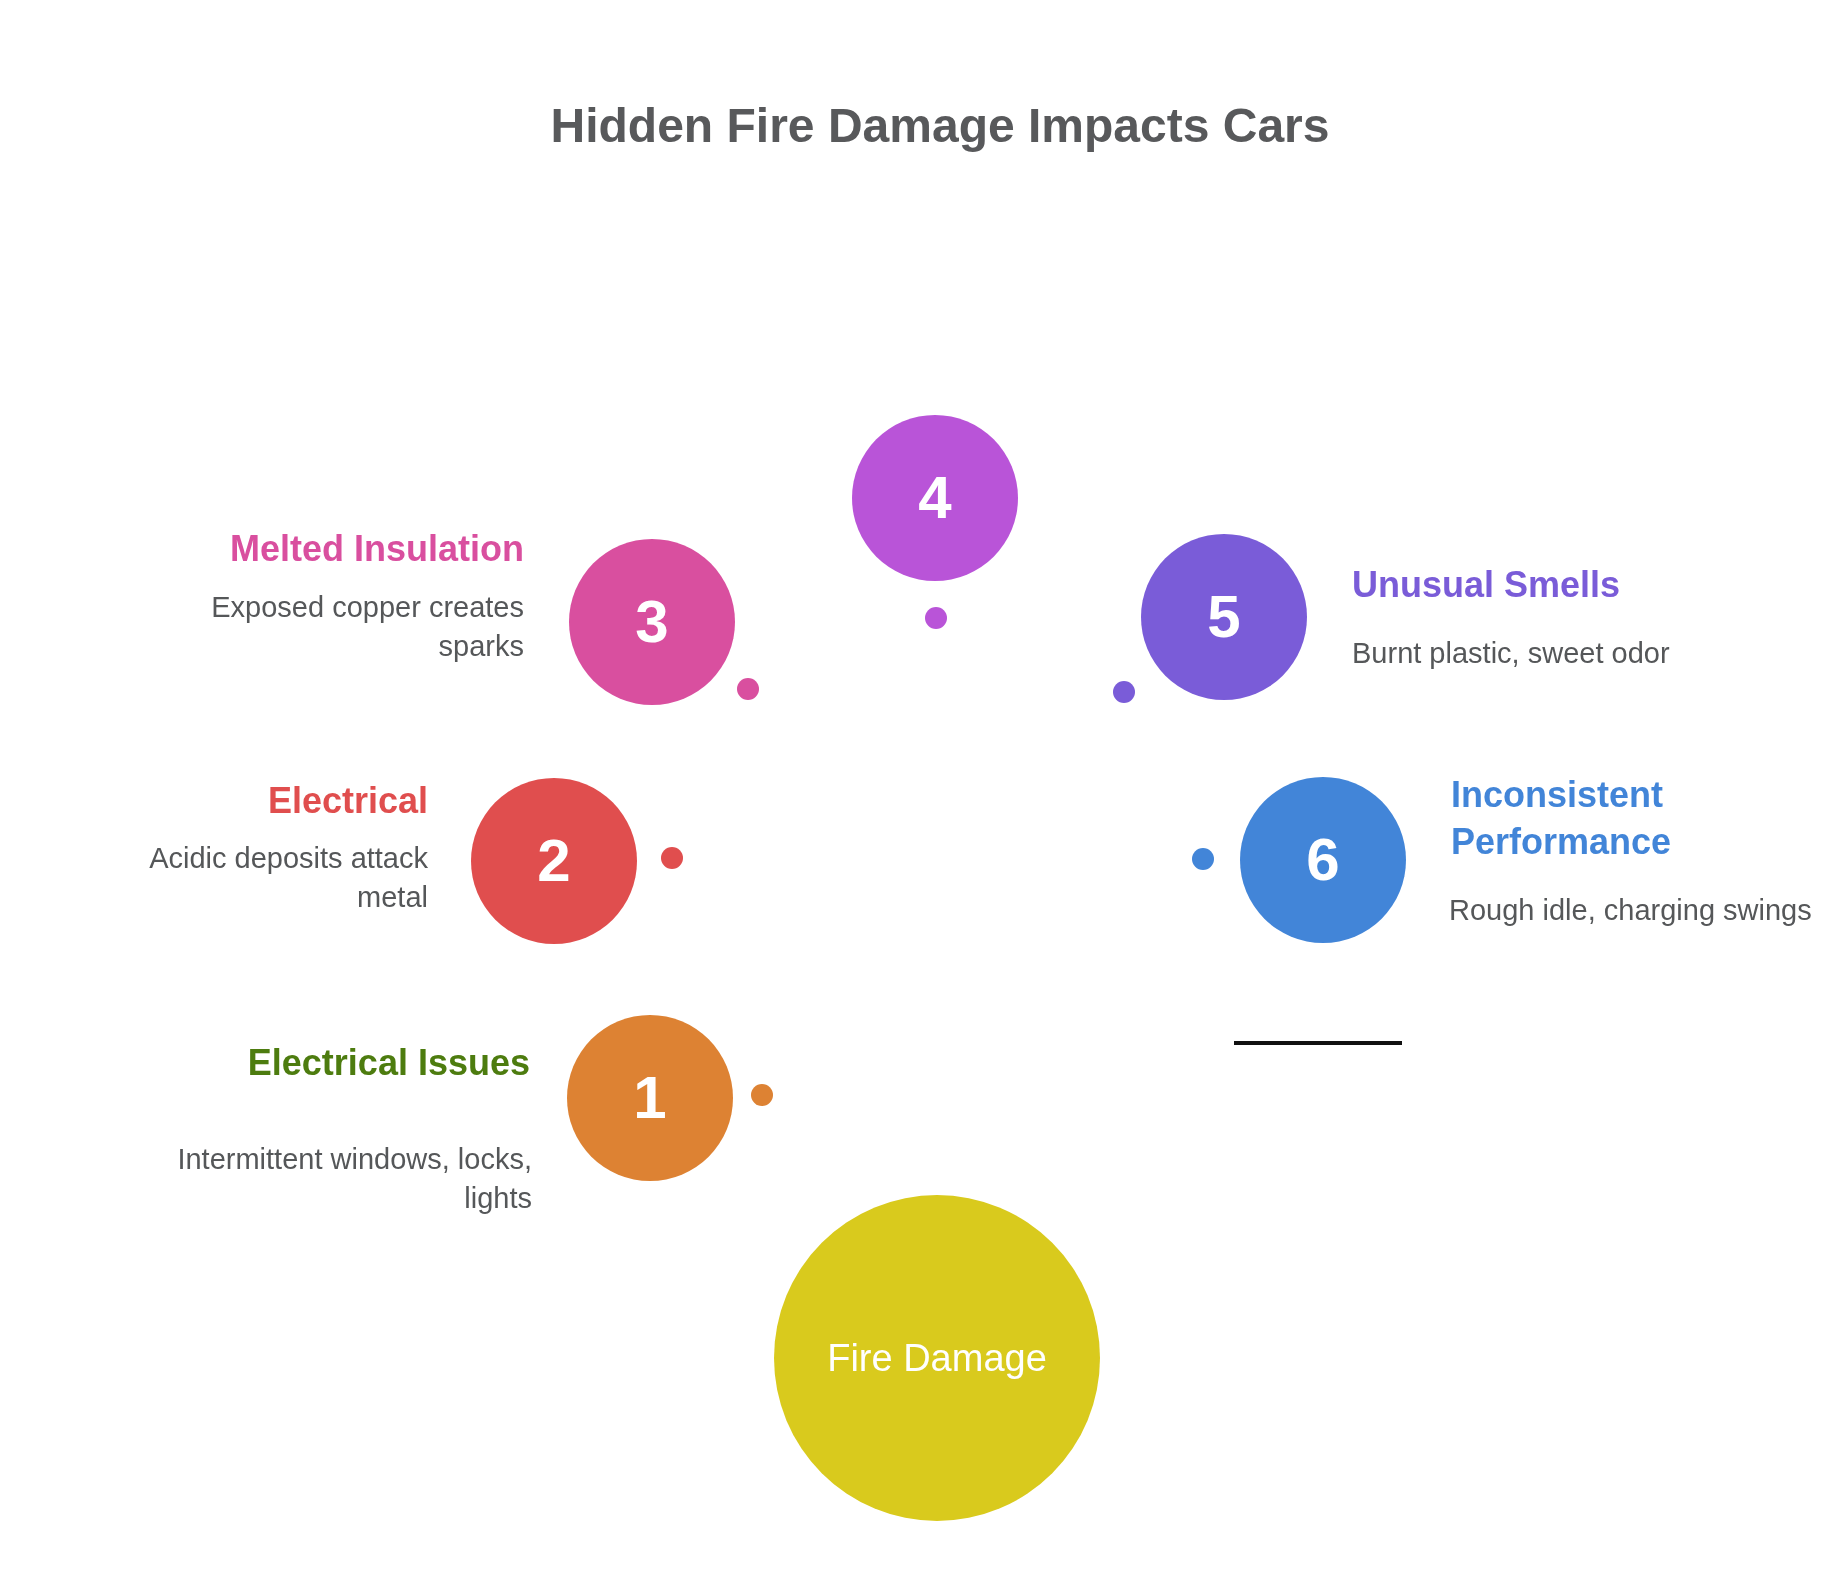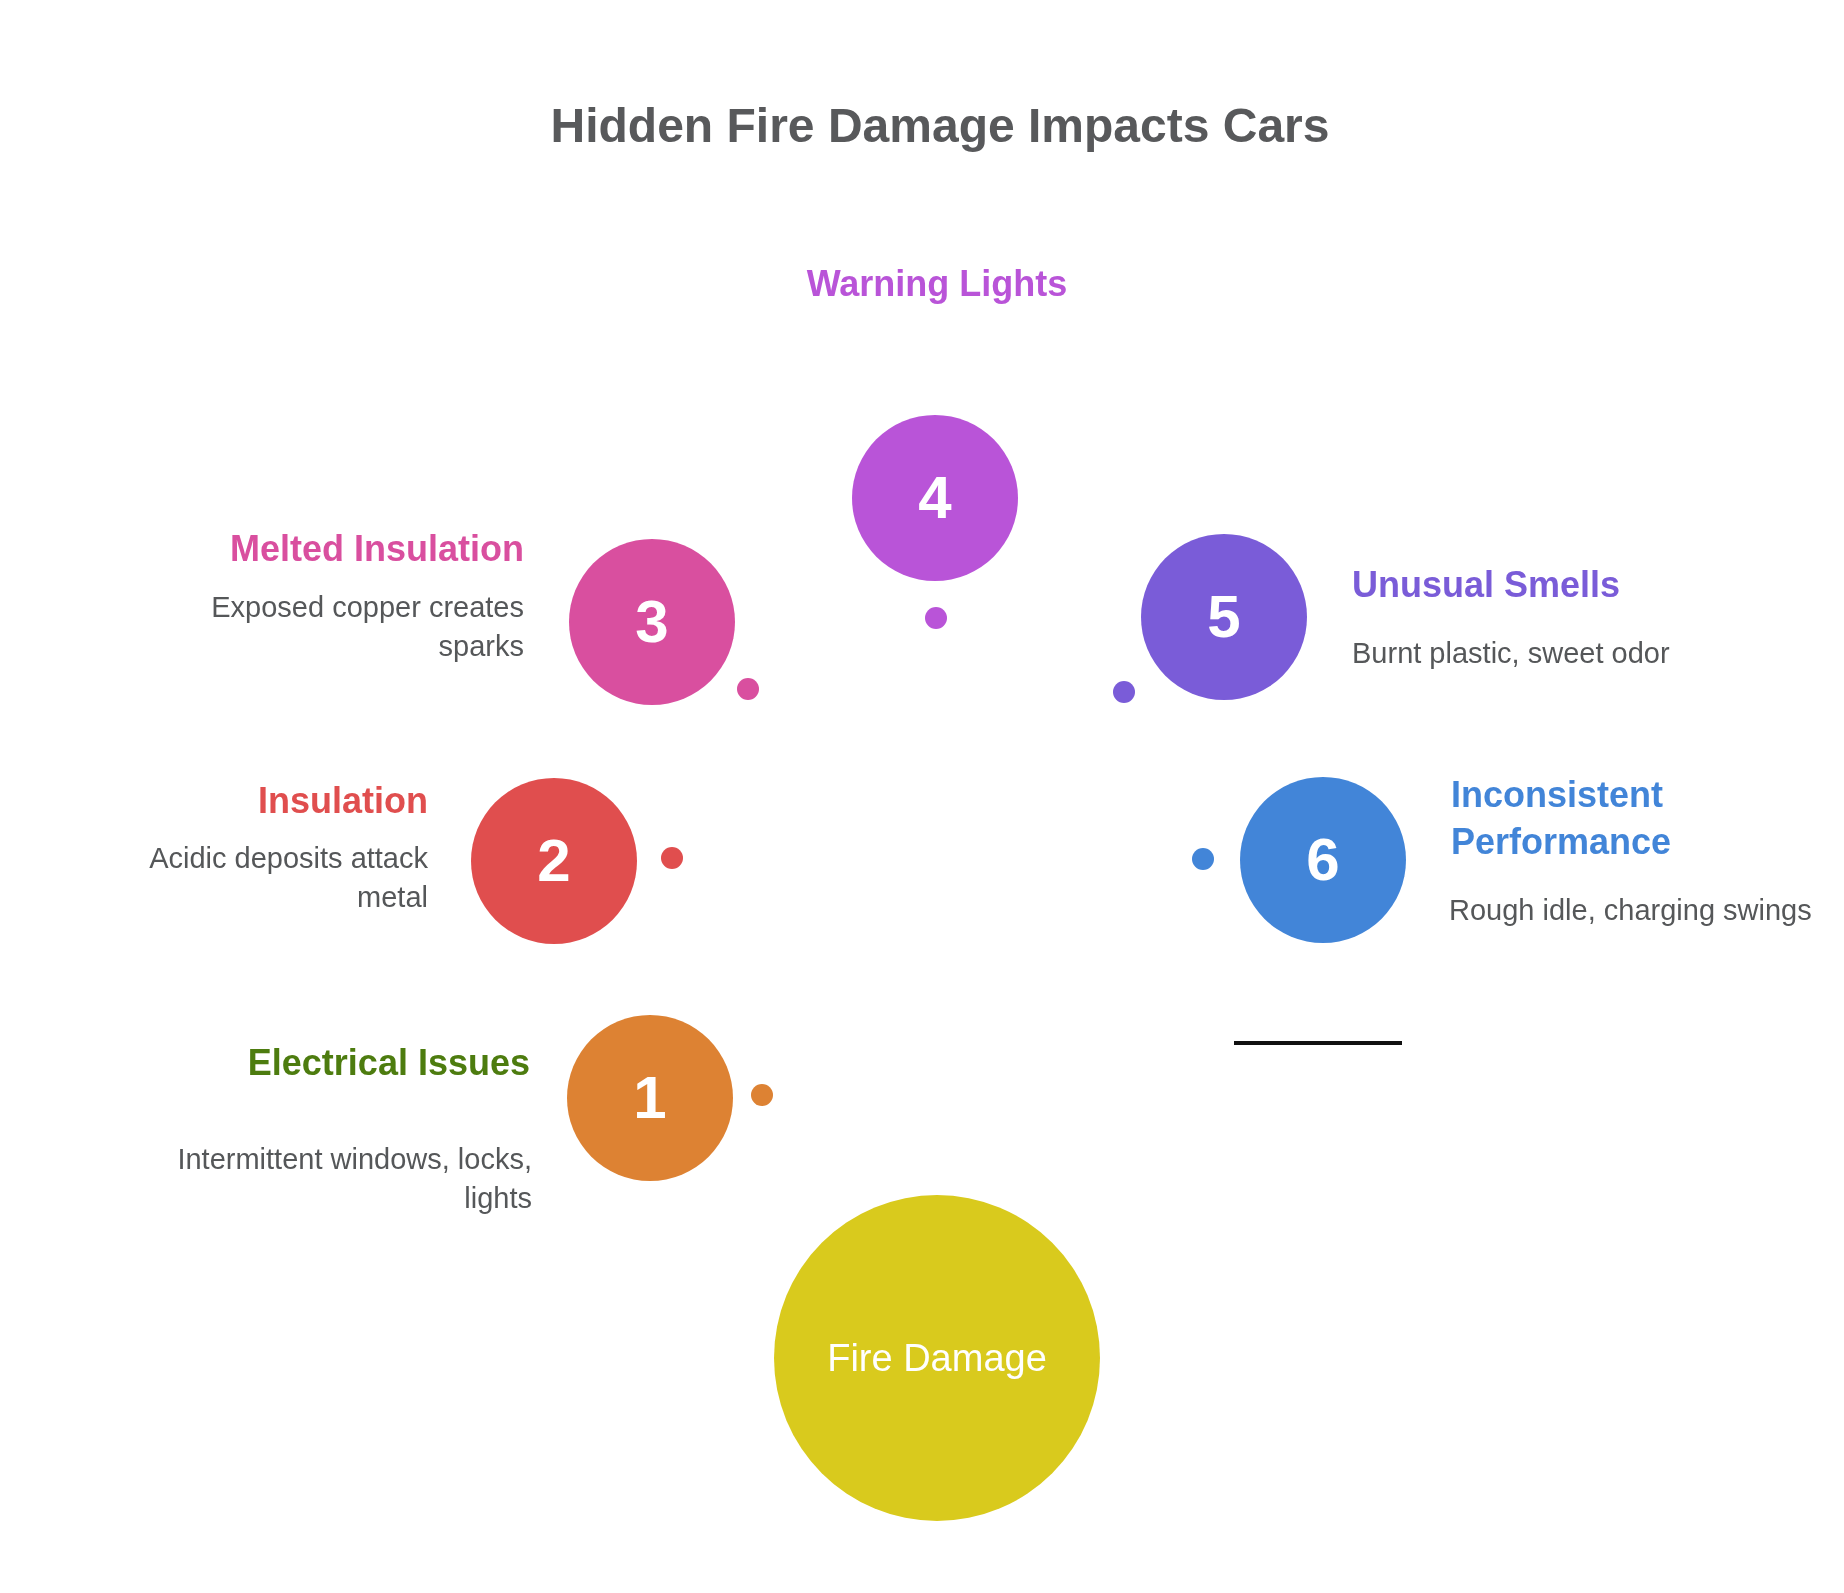--- a/index.html
+++ b/index.html
@@ -76,41 +76,40 @@
     width:168px;height:4px;background:#111111;
   }
 </style>
 </head>
 <body>
 
 <div class="stage">
 
   <h1 class="page-title" style="color: rgb(88, 89, 91);">Hidden Fire Damage Impacts Cars</h1>
 
-  <h2 class="item-title align-c pos-t4" style="color: rgb(185, 84, 216);">Warning Lights</h2>
   <div class="circle step-circle pos-c4" style="background-color: rgb(185, 84, 216);">
     <span class="num">4</span>
   </div>
   <div class="dot pos-d4" style="background-color: rgb(185, 84, 216);"></div>
 
   <h2 class="item-title align-r pos-t3" style="color: rgb(217, 79, 159);">Melted Insulation</h2>
   <p class="item-desc align-r pos-p3">Exposed copper creates sparks</p>
   <div class="circle step-circle pos-c3" style="background-color: rgb(217, 79, 159);">
     <span class="num">3</span>
   </div>
   <div class="dot pos-d3" style="background-color: rgb(217, 79, 159);"></div>
 
   <h2 class="item-title align-l pos-t5" style="color: rgb(122, 92, 216);">Unusual Smells</h2>
   <p class="item-desc align-l pos-p5">Burnt plastic, sweet odor</p>
   <div class="circle step-circle pos-c5" style="background-color: rgb(122, 92, 216);">
     <span class="num">5</span>
   </div>
   <div class="dot pos-d5" style="background-color: rgb(122, 92, 216);"></div>
 
-  <h2 class="item-title align-r pos-t2" style="color: rgb(224, 78, 78);">Insulation</h2>
+  <h2 class="item-title align-r pos-t2" style="color: rgb(224, 78, 78);">Electrical</h2>
   <p class="item-desc align-r pos-p2">Acidic deposits attack metal</p>
   <div class="circle step-circle pos-c2" style="background-color: rgb(224, 78, 78);">
     <span class="num">2</span>
   </div>
   <div class="dot pos-d2" style="background-color: rgb(224, 78, 78);"></div>
 
   <h2 class="item-title align-l pos-t6" style="color: rgb(66, 133, 216);">Inconsistent Performance</h2>
   <p class="item-desc align-l pos-p6">Rough idle, charging swings</p>
   <div class="circle step-circle pos-c6" style="background-color: rgb(66, 133, 216);">
     <span class="num">6</span>

